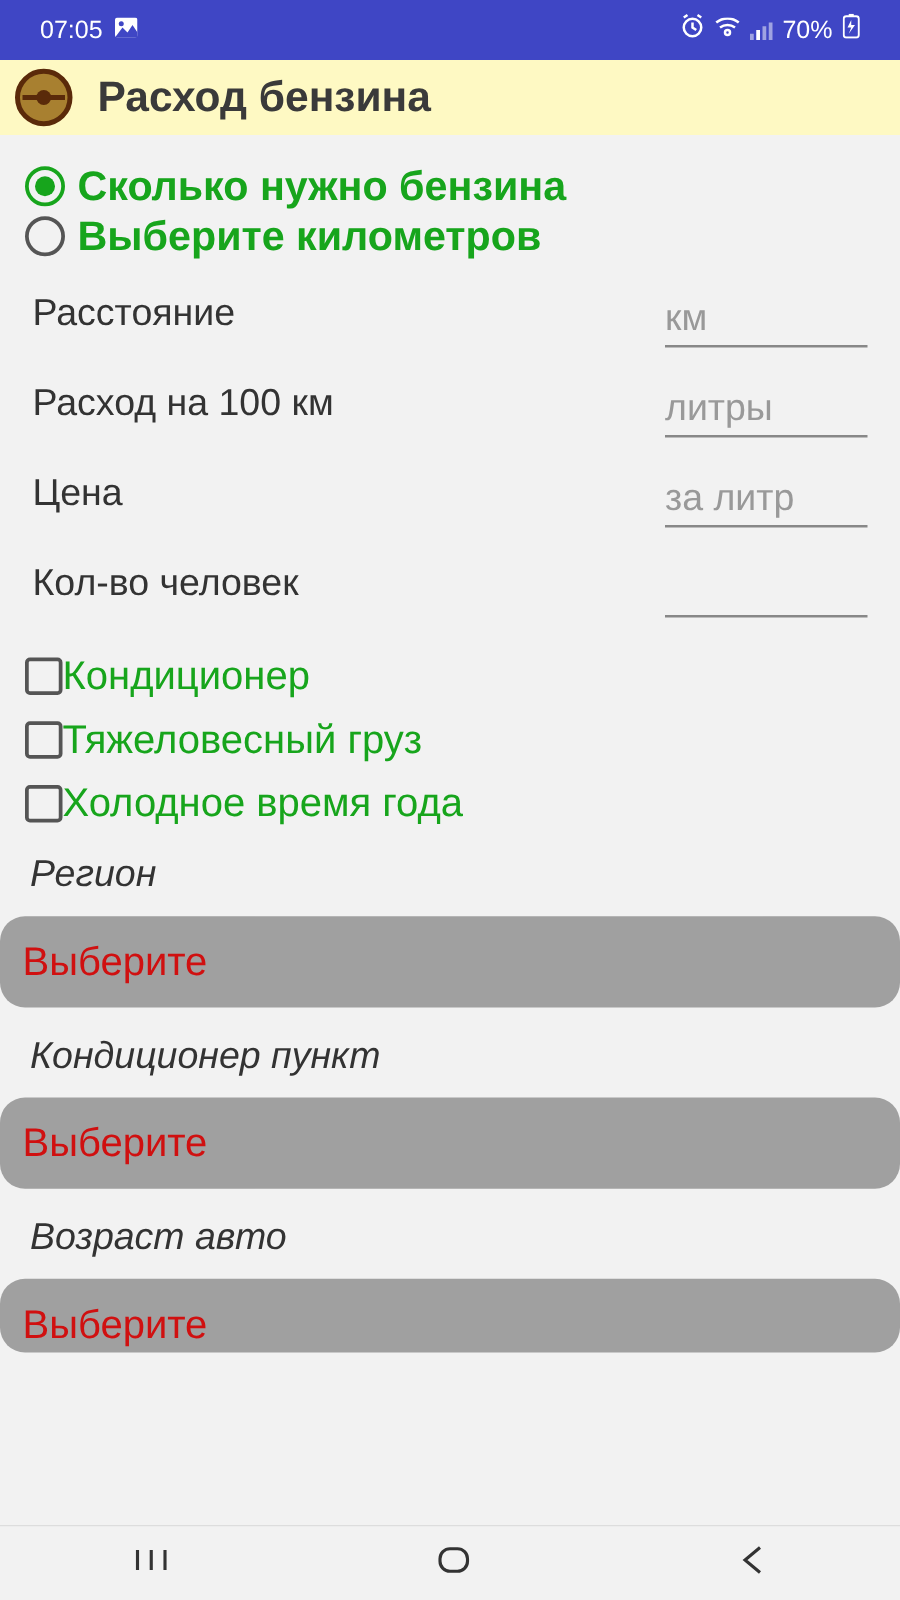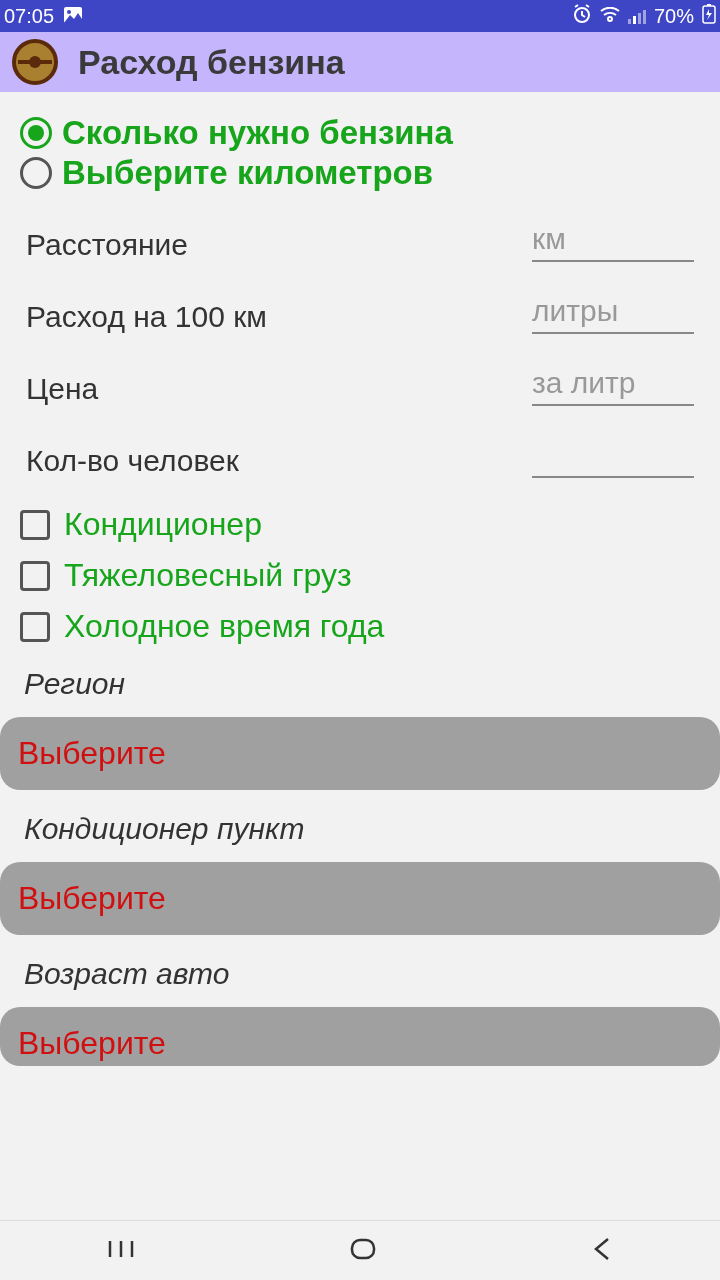--- a/index.html
+++ b/index.html
@@ -1,33 +1,33 @@
 <!DOCTYPE html>
 <html><head>
 <meta charset="utf-8">
 <style>
   * { box-sizing: border-box; margin: 0; padding: 0; }
   html, body { width: 720px; height: 1280px; font-family: Arial, sans-serif; overflow: hidden; background: #f2f2f2; }
   
   .status-bar {
-    height: 32px;
+    height: 48px;
     background: #3f46c5;
     color: white;
     display: flex;
     align-items: center;
     justify-content: space-between;
-    padding: 0 4px;
+    padding: 0 32px;
     font-size: 20px;
   }
   .status-left { display: flex; align-items: center; gap: 10px; }
   .status-right { display: flex; align-items: center; gap: 8px; }
   
   .app-bar {
     height: 60px;
-    background: #c4b5fd;
+    background: #fef9c3;
     display: flex;
     align-items: center;
     padding: 0 12px;
     gap: 20px;
   }
   .steering-icon {
     width: 46px; height: 46px;
     border: 4px solid #5a2a0a;
     border-radius: 50%;
     background: #a88030;
@@ -77,40 +77,39 @@
   .radio-dot {
     width: 16px; height: 16px;
     background: #17a51c;
     border-radius: 50%;
   }
   .radio-label { font-size: 33px; color: #17a51c; }
   
   .form-section { margin-top: 26px; padding: 0 6px; }
   .form-row {
     display: flex;
-    align-items: flex-end;
+    align-items: flex-start;
     justify-content: space-between;
     margin-bottom: 28px;
   }
   .form-label { font-size: 30px; color: #333; }
   .form-input {
     width: 162px;
     border: none;
     border-bottom: 2px solid #888;
     background: transparent;
     font-size: 30px;
     color: #333;
     padding: 4px 0;
   }
   .form-input::placeholder { color: #999; }
   
   .checkbox-row {
     display: flex;
     align-items: center;
-    gap: 14px;
     margin: 14px 0;
   }
   .checkbox-box {
     width: 30px; height: 30px;
     border: 3px solid #555;
     border-radius: 4px;
     flex-shrink: 0;
   }
   .checkbox-label { font-size: 32px; color: #17a51c; }
   

